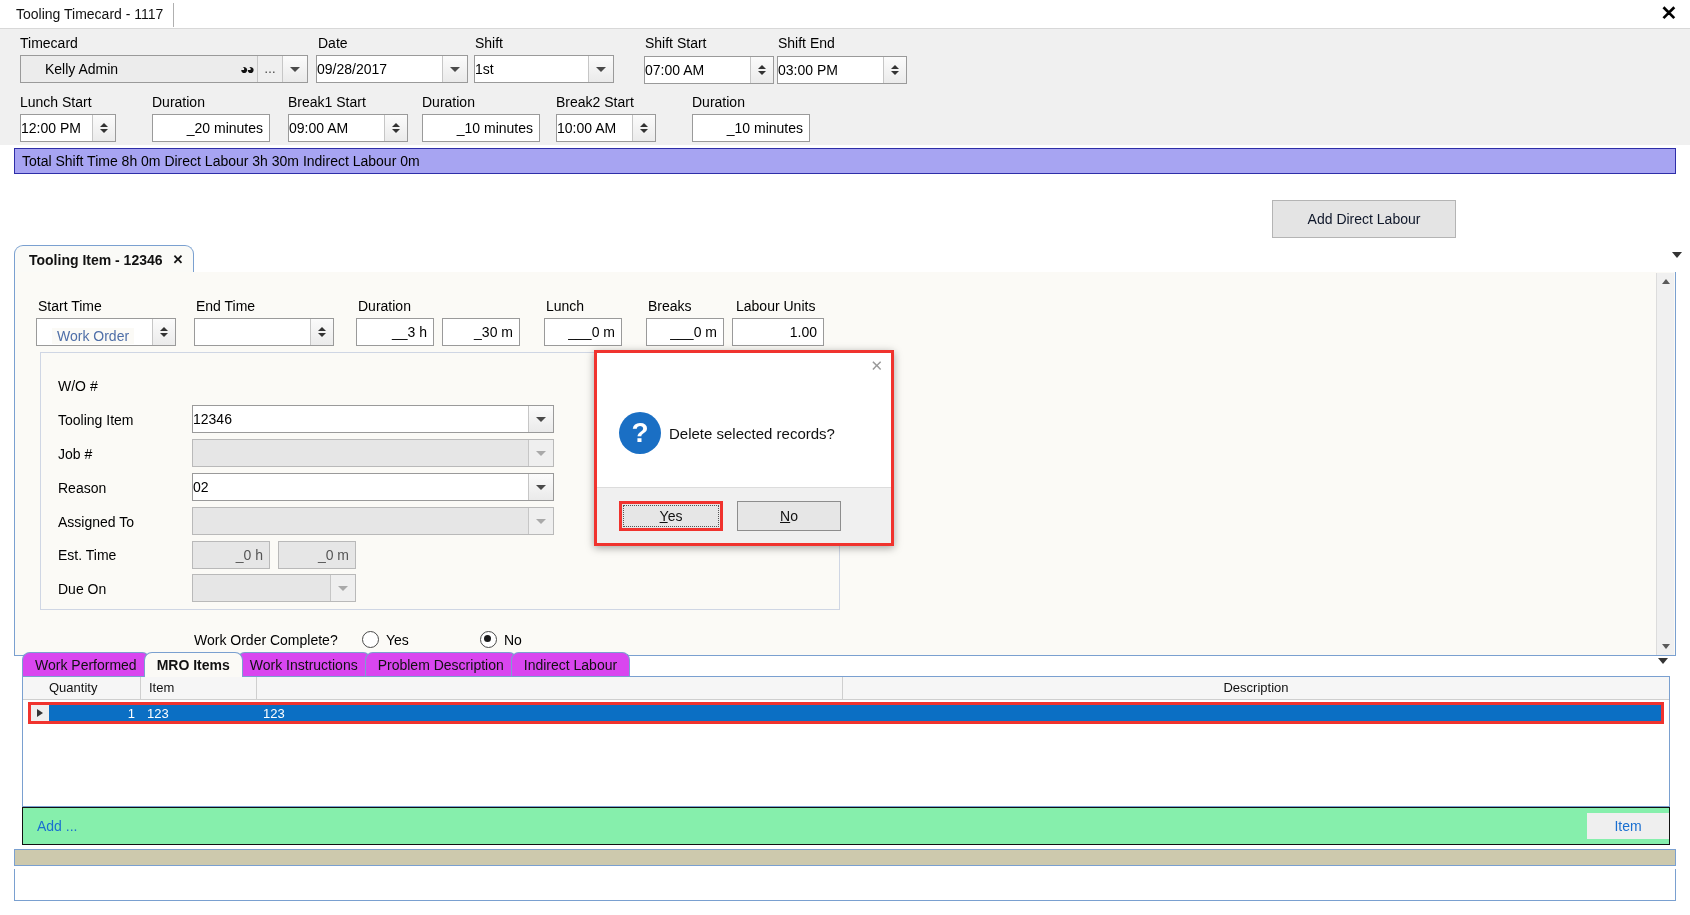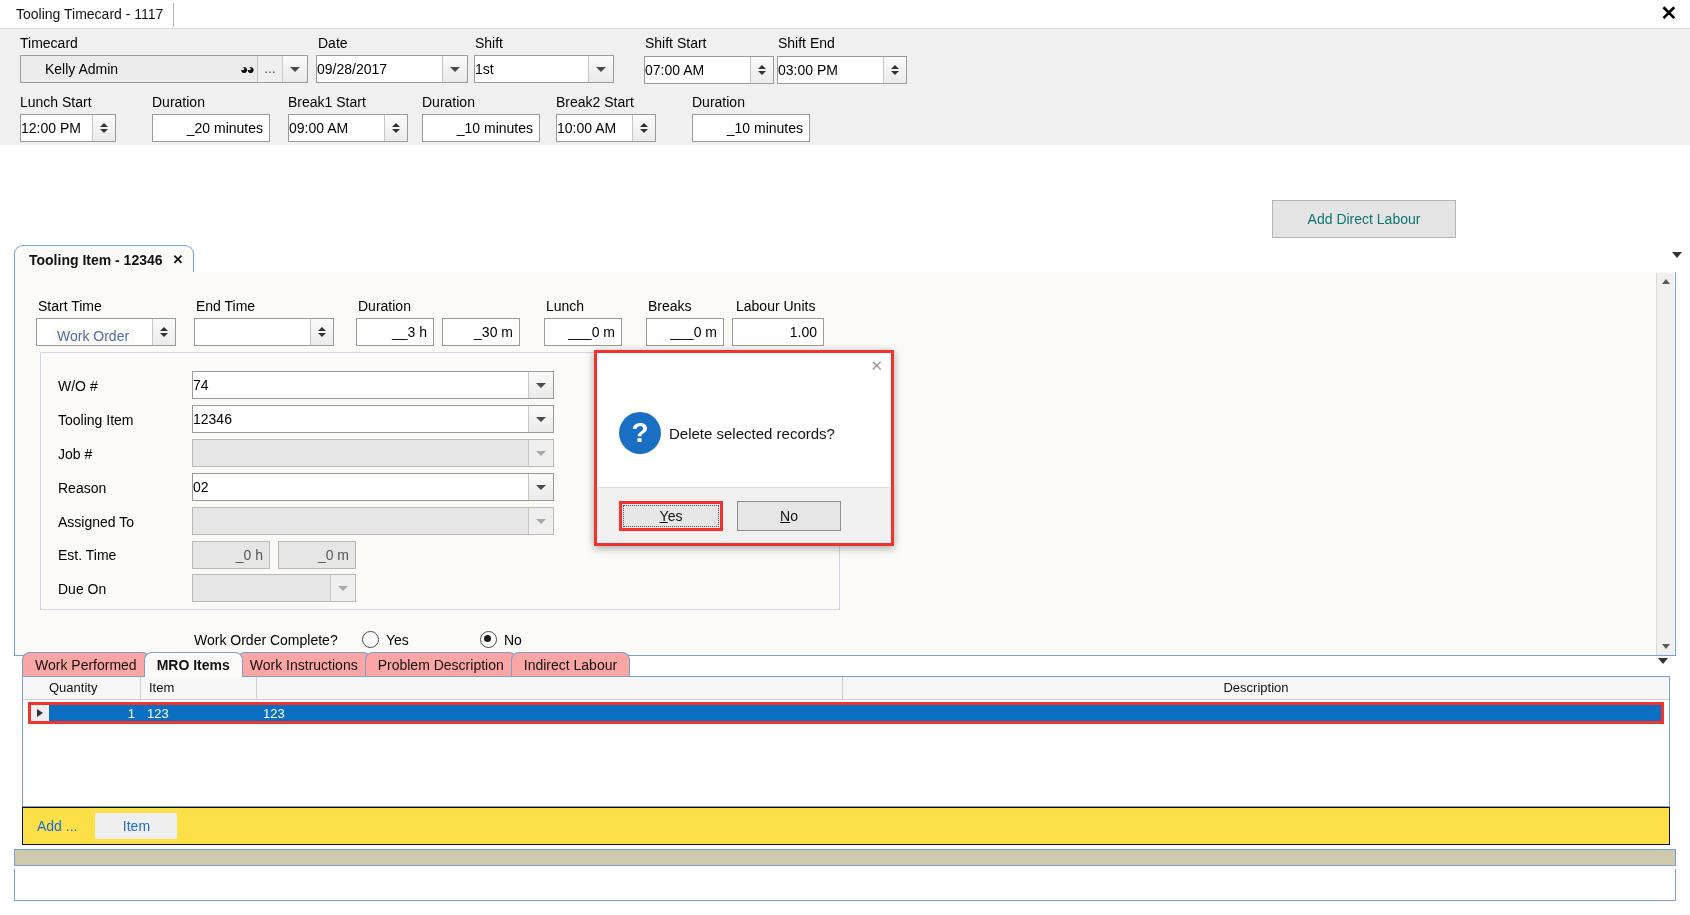--- a/index.html
+++ b/index.html
@@ -47,21 +47,21 @@
   .spin i.up{border-bottom:4px solid #333;margin-bottom:2px;}
   .spin i.dn{border-top:4px solid #333;}
 
   
   .banner{position:absolute;left:14px;top:148px;width:1662px;height:26px;background:#a7a4f2;
           border:1px solid #2e2ea8;box-sizing:border-box;display:flex;align-items:center;}
   .banner span{padding-left:7px;font-size:14px;color:#000;}
 
   
   .btn{position:absolute;background:#e4e4e4;border:1px solid #b4b4b4;box-sizing:border-box;
-       font-size:14px;color:#0f766e;display:flex;align-items:center;justify-content:center;cursor:pointer;}
+       font-size:14px;color:#0f172a;display:flex;align-items:center;justify-content:center;cursor:pointer;}
   .itab{position:absolute;left:14px;top:245px;height:28px;background:#fafaf7;border:1px solid #7aa0d0;
         border-bottom:none;border-radius:9px 9px 0 0;display:flex;align-items:center;
         padding:0 10px 0 14px;box-sizing:border-box;font-weight:bold;font-size:14px;color:#111;}
   .itab .x{margin-left:10px;font-weight:bold;font-size:13px;cursor:pointer;}
   .tabstrip-line{position:absolute;left:14px;top:272px;width:1662px;height:1px;background:#7aa0d0;}
   .strip-chev{position:absolute;right:8px;top:252px;width:0;height:0;
               border-left:5px solid transparent;border-right:5px solid transparent;border-top:6px solid #333;cursor:pointer;}
 
   
   .panel{position:absolute;left:14px;top:272px;width:1662px;height:384px;background:#fbfaf6;
@@ -79,41 +79,41 @@
   .group{position:absolute;left:40px;top:352px;width:800px;height:258px;border:1px solid #cfd6e4;
          border-top:1px solid #cfd6e4;box-sizing:border-box;}
   .group-title{position:absolute;left:52px;top:328px;background:#fbfaf6;padding:0 5px;font-size:14px;color:#4f6fa8;}
 
   .radio{width:15px;height:15px;border:1px solid #4a4a4a;border-radius:50%;background:#fff;display:inline-block;
          position:relative;vertical-align:middle;}
   .radio.on::after{content:"";position:absolute;left:3px;top:3px;width:7px;height:7px;border-radius:50%;background:#1a1a1a;}
 
   
   .btabs{position:absolute;left:22px;top:651px;height:26px;display:flex;align-items:flex-end;}
-  .btab{height:24px;background:#fca5a5;border:1px solid #7aa0d0;border-bottom:none;border-radius:8px 8px 0 0;
+  .btab{height:24px;background:#d946ef;border:1px solid #7aa0d0;border-bottom:none;border-radius:8px 8px 0 0;
         padding:0 12px;display:flex;align-items:center;font-size:14px;color:#111;margin-right:-6px;cursor:pointer;
         transform:skewX(0deg);}
   .btab.active{background:#fbfaf6;font-weight:bold;z-index:5;}
 
   
   .grid{position:absolute;left:22px;top:676px;width:1648px;height:131px;background:#ffffff;
         border:1px solid #7aa0d0;box-sizing:border-box;}
   .grid-head{height:22px;background:#f6f6f6;border-bottom:1px solid #cfcfcf;position:relative;}
   .gh{position:absolute;top:0;height:22px;line-height:22px;font-size:13px;color:#111;border-right:1px solid #cfcfcf;
       box-sizing:border-box;padding-left:8px;}
   .gh.last{border-right:none;}
   .row-sel{position:absolute;left:5px;top:25px;width:1636px;height:22px;background:#0b6fc4;
            border:3px solid #f0332e;box-sizing:border-box;display:flex;align-items:center;}
   .rowmark{width:18px;height:100%;background:#efefef;display:flex;align-items:center;justify-content:center;}
   .rowmark .tri{width:0;height:0;border-top:4px solid transparent;border-bottom:4px solid transparent;border-left:6px solid #333;}
   .cell{height:100%;display:flex;align-items:center;color:#fff;font-size:13px;box-sizing:border-box;}
 
   
-  .addbar{position:absolute;left:22px;top:807px;width:1648px;height:38px;background:#fde047;
-          border:1px solid #111;box-sizing:border-box;display:flex;align-items:center;}
+  .addbar{position:absolute;left:22px;top:807px;width:1648px;height:38px;background:#86efac;
+          border:1px solid #111;box-sizing:border-box;display:flex;align-items:center;justify-content:space-between;}
   .addlbl{margin-left:14px;color:#1a6fd0;font-size:14px;}
   .addbtn{margin-left:18px;width:82px;height:26px;background:#efefef;color:#1a6fd0;font-size:14px;
           display:flex;align-items:center;justify-content:center;cursor:pointer;}
 
   .hscroll-outer{position:absolute;left:14px;top:849px;width:1662px;height:17px;background:#cdc9ad;
                  border:1px solid #7aa0d0;box-sizing:border-box;}
   .bottom-pane{position:absolute;left:14px;top:869px;width:1662px;height:32px;background:#ffffff;
                border:1px solid #7aa0d0;border-top:none;box-sizing:border-box;}
 
   
@@ -224,20 +224,23 @@
       <div class="spin">
           <i class="up"></i>
           <i class="dn"></i>
         </div>
     </div>
     <div class="tbox" style="left:692px;top:85px;width:118px;">
       <div class="txt right">_10 minutes</div>
     </div>
   </div>
 
+  <div class="banner">
+    <span>Total Shift Time 8h 0m  Direct Labour 3h 30m  Indirect Labour 0m</span>
+  </div>
 
   <div class="btn" style="left:1272px;top:200px;width:184px;height:38px;">Add Direct Labour</div>
 
   <div class="tabstrip-line"></div>
   <div class="itab">
     <span>Tooling Item - 12346</span>
     <span class="x">✕</span>
   </div>
   <div class="strip-chev"></div>
 
@@ -286,26 +289,20 @@
     <div class="txt right">___0 m</div>
   </div>
   <div class="tbox" style="left:732px;top:318px;width:92px;">
     <div class="txt right">1.00</div>
   </div>
 
   <div class="group"></div>
   <div class="group-title">Work Order</div>
 
   <div class="fld-label" style="left:58px;top:378px;">W/O #</div>
-  <div class="tbox" style="left:192px;top:371px;width:362px;">
-    <div class="txt">74</div>
-    <div class="cbtn">
-        <span class="chev"></span>
-      </div>
-  </div>
 
   <div class="fld-label" style="left:58px;top:412px;">Tooling Item</div>
   <div class="tbox" style="left:192px;top:405px;width:362px;">
     <div class="txt">12346</div>
     <div class="cbtn">
         <span class="chev"></span>
       </div>
   </div>
 
   <div class="fld-label" style="left:58px;top:446px;">Job #</div>

